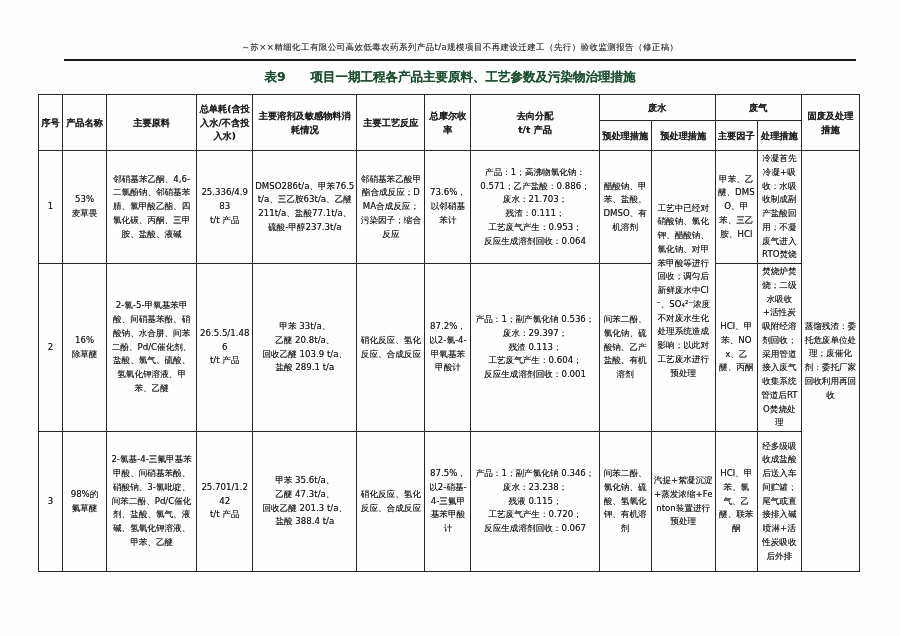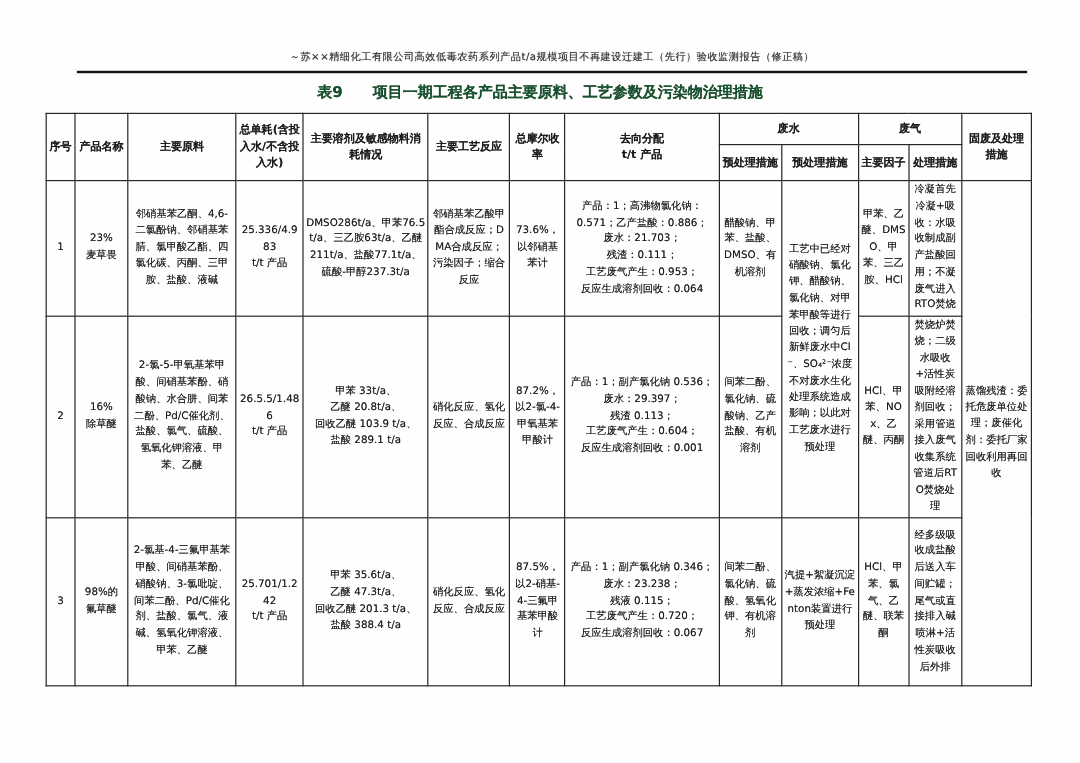--- a/index.html
+++ b/index.html
@@ -86,21 +86,21 @@
     </tr>
     <tr class="hr-b">
       <th>预处理措施</th>
       <th>预处理措施</th>
       <th>主要因子</th>
       <th>处理措施</th>
     </tr>
 
     <tr class="r1">
       <td>1</td>
-      <td class="prewrap">23%
+      <td class="prewrap">53%
 麦草畏</td>
       <td>邻硝基苯乙酮、4,6-二氯酚钠、邻硝基苯腈、氯甲酸乙酯、四氯化碳、丙酮、三甲胺、盐酸、液碱</td>
       <td class="prewrap">25.336/4.983
 t/t 产品</td>
       <td>DMSO286t/a、甲苯76.5t/a、三乙胺63t/a、乙醚211t/a、盐酸77.1t/a、硫酸-甲醇237.3t/a</td>
       <td>邻硝基苯乙酸甲酯合成反应；DMA合成反应；污染因子；缩合反应</td>
       <td>73.6%，以邻硝基苯计</td>
       <td class="prewrap">产品：1；高沸物氯化钠：
 0.571；乙产盐酸：0.886；
 废水：21.703；

